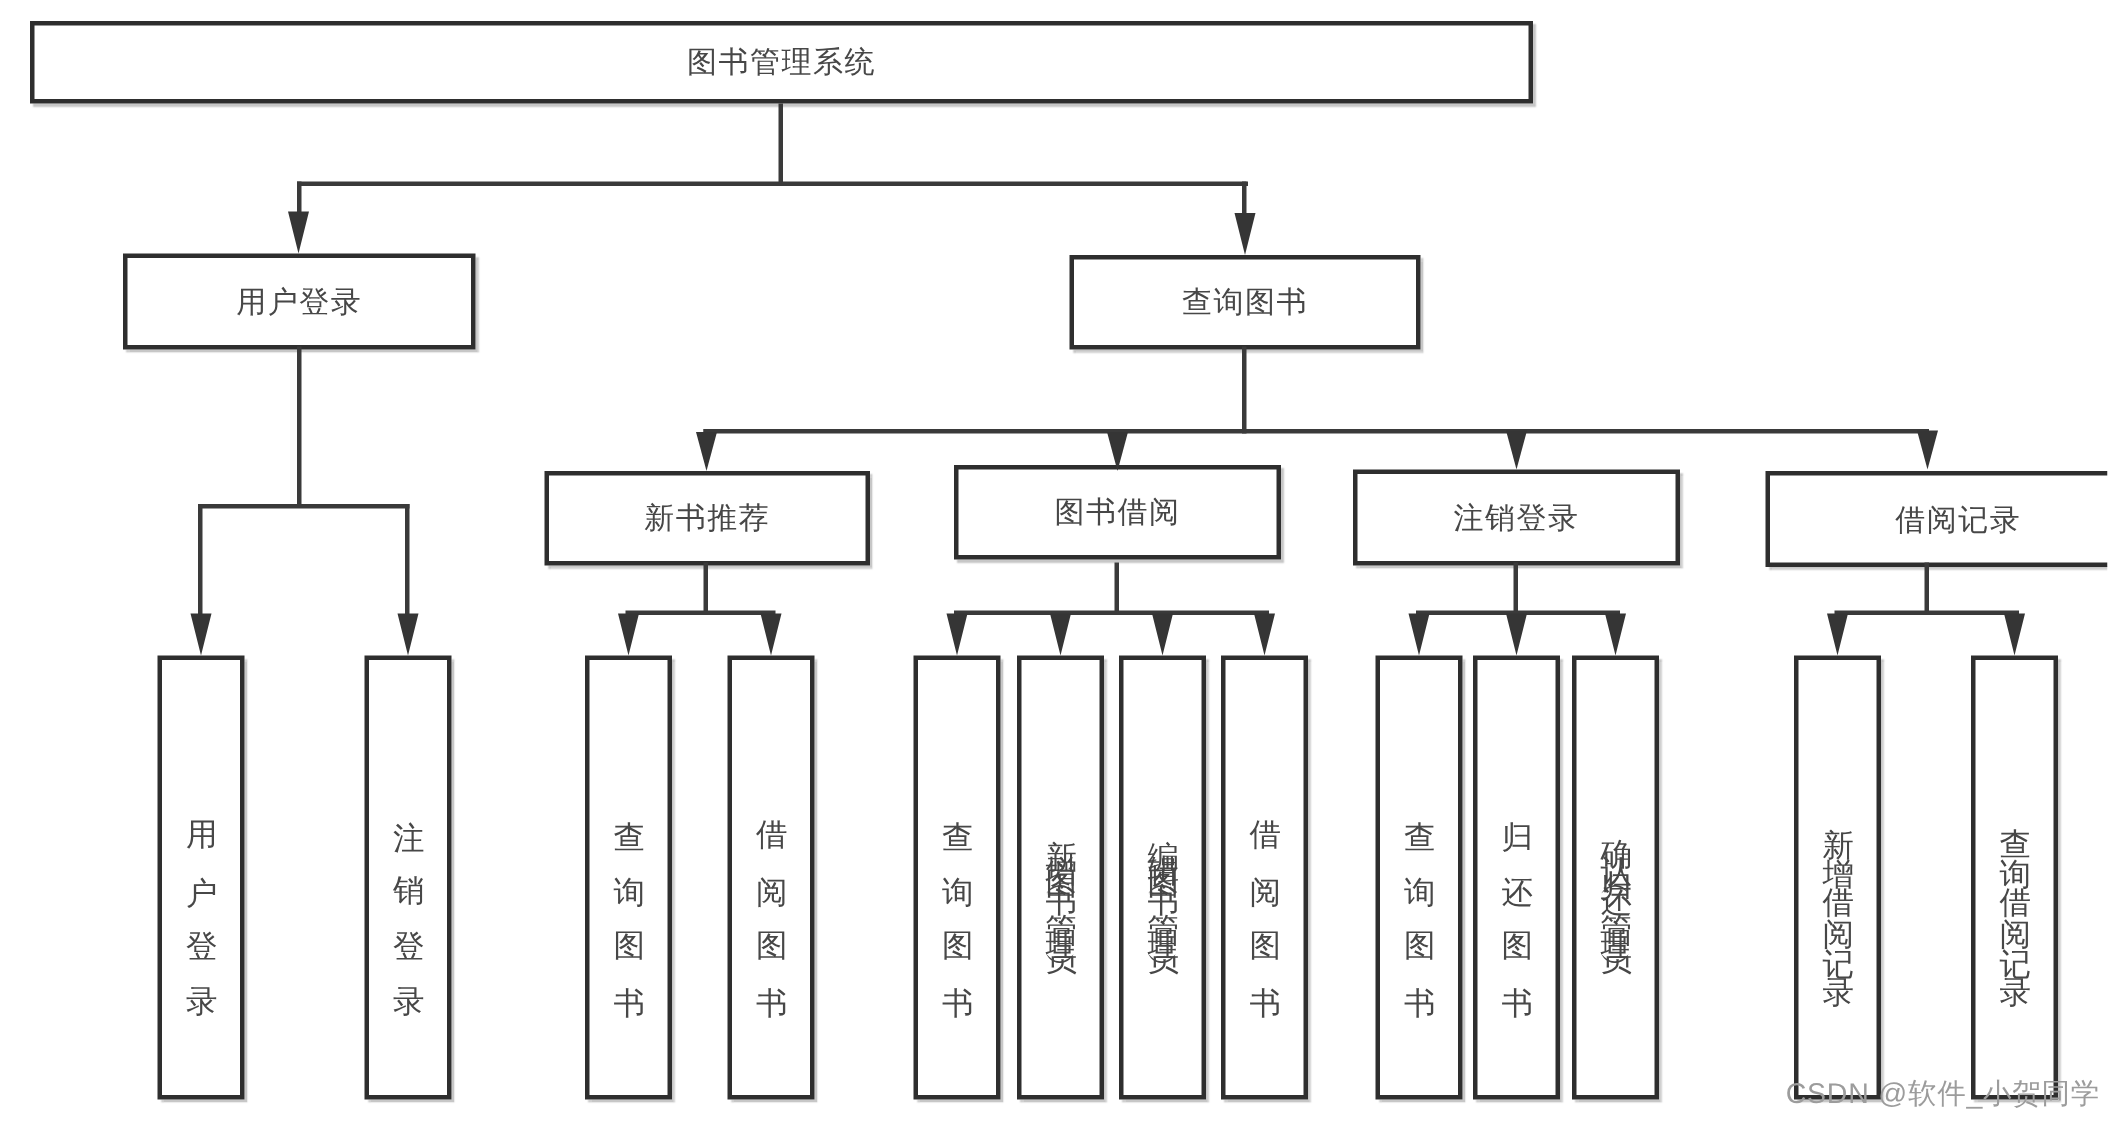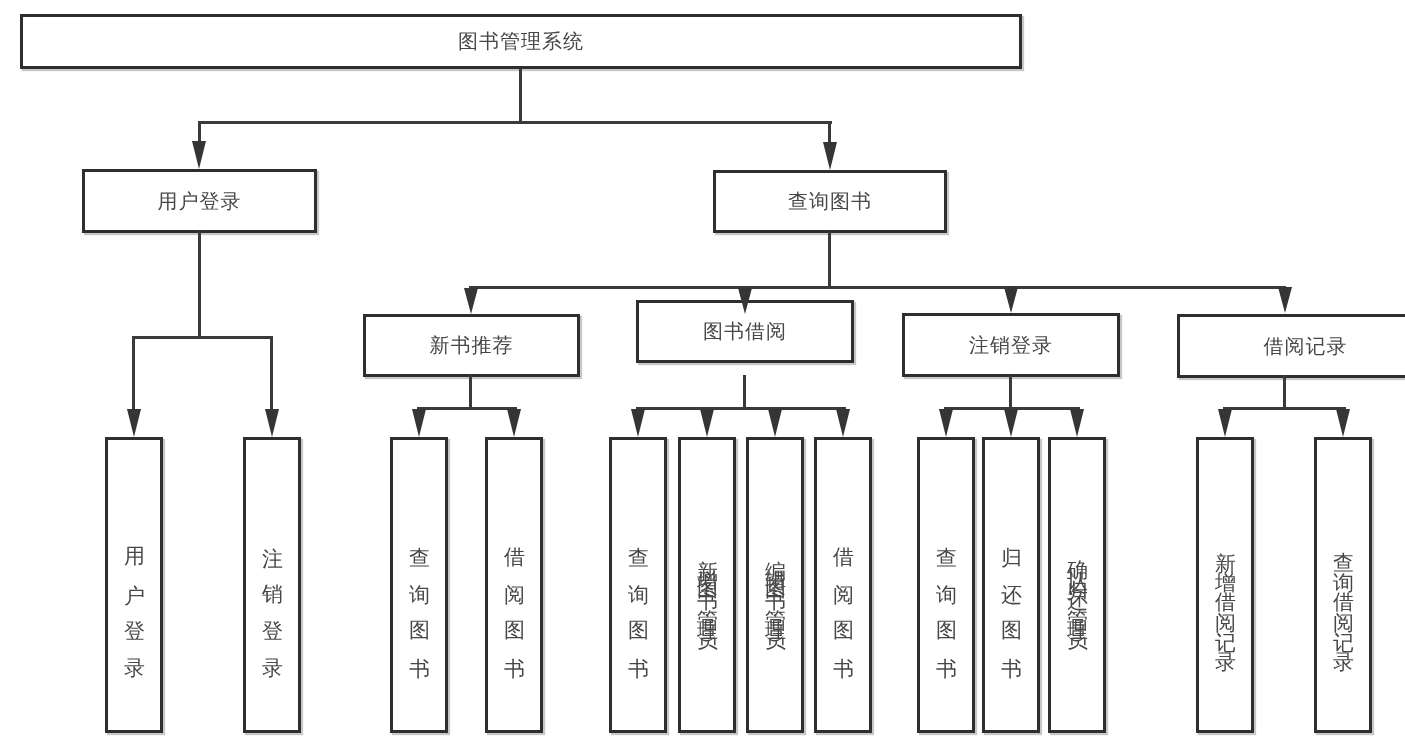--- a/index.html
+++ b/index.html
@@ -4,42 +4,41 @@
 <style>
   html,body{margin:0;padding:0;background:#ffffff;}
   .canvas{
     position:relative;width:1405px;height:747px;background:#ffffff;overflow:hidden;
     font-family:"Liberation Sans",sans-serif;color:#474747;
   }
   .box{
     position:absolute;background:#ffffff;border:3px solid #2e2e2e;box-sizing:border-box;
     display:flex;align-items:center;justify-content:center;
     box-shadow:2px 2px 1px rgba(130,130,130,0.45);
-    font-family:Liberation Serif, serif;
   }
   .hlabel{font-size:20px;letter-spacing:1px;white-space:nowrap;}
   .leaf{top:437px;width:58px;height:296px;}
   .vtext{writing-mode:vertical-rl;line-height:1;}
   .v4{font-size:21px;letter-spacing:37px;padding-top:37px;}
   .v6{font-size:21px;letter-spacing:20px;padding-top:20px;}
   .v9{font-size:21px;letter-spacing:10px;padding-top:6px;}
   .ln{position:absolute;background:#3a3a3a;}
   .arr{position:absolute;width:0;height:0;
        border-left:7px solid transparent;border-right:7px solid transparent;
        border-top:28px solid #353535;}
   .arr26{border-top-width:26px;}
   .watermark{position:absolute;right:5px;top:716px;font-size:19px;color:#9c9c9c;
              letter-spacing:0.5px;z-index:5;white-space:nowrap;}
 
   
   #n-root{left:20px;top:14px;width:1002px;height:55px;}
   #n-login{left:82px;top:169px;width:235px;height:64px;}
   #n-mgmt{left:713px;top:170px;width:234px;height:63px;}
   #n-recommend{left:363px;top:314px;width:217px;height:63px;}
-  #n-borrow{left:636px;top:300px;width:218px;height:63px;}
+  #n-borrow{left:636px;top:310px;width:218px;height:63px;}
   #n-current{left:902px;top:313px;width:218px;height:64px;}
   #n-records{left:1177px;top:314px;width:257px;height:64px;}
   #l-a1{left:105px;} #l-a2{left:243px;}
   #l-b1{left:390px;} #l-b2{left:485px;}
   #l-c1{left:609px;} #l-c2{left:678px;} #l-c3{left:746px;} #l-c4{left:814px;}
   #l-d1{left:917px;} #l-d2{left:982px;} #l-d3{left:1048px;}
   #l-e1{left:1196px;} #l-e2{left:1314px;}
 
   
   #cr-v{left:519px;top:69px;width:3px;height:55px;}
@@ -218,14 +217,15 @@
     <div class="arr" id="c3c-a3"></div>
   </div>
 
   <div>
     <div class="ln" id="c3d-v"></div>
     <div class="ln" id="c3d-bar"></div>
     <div class="arr" id="c3d-a1"></div>
     <div class="arr" id="c3d-a2"></div>
   </div>
 
+  <div class="watermark">CSDN @软件_小贺同学</div>
 
 </div>
 
 </body></html>

